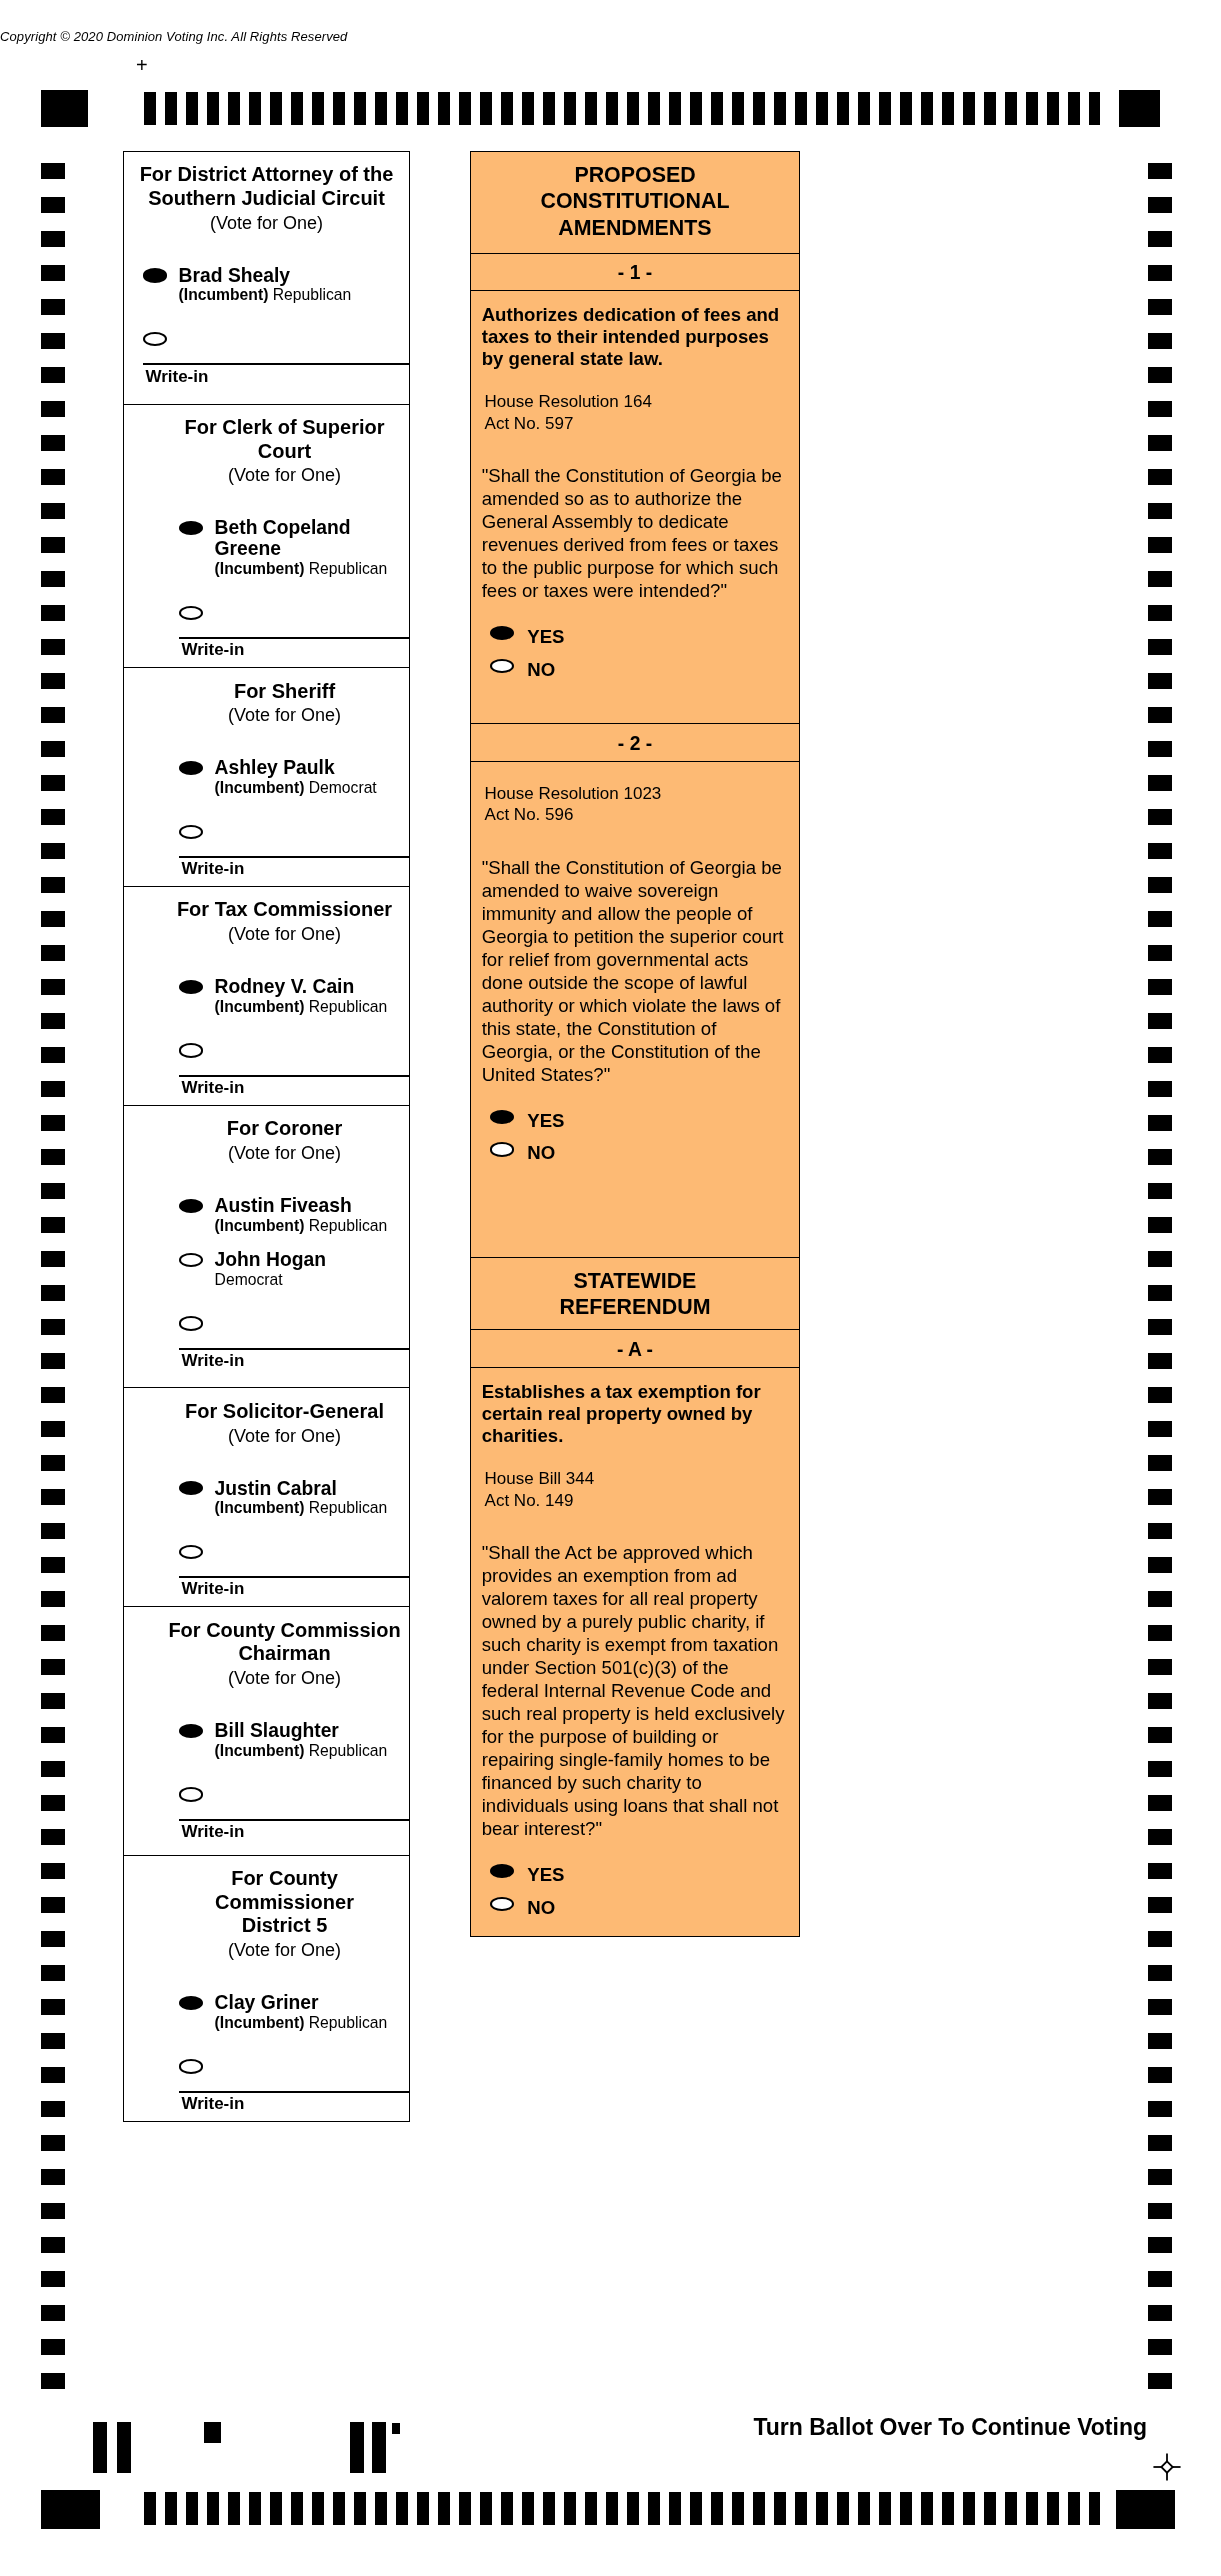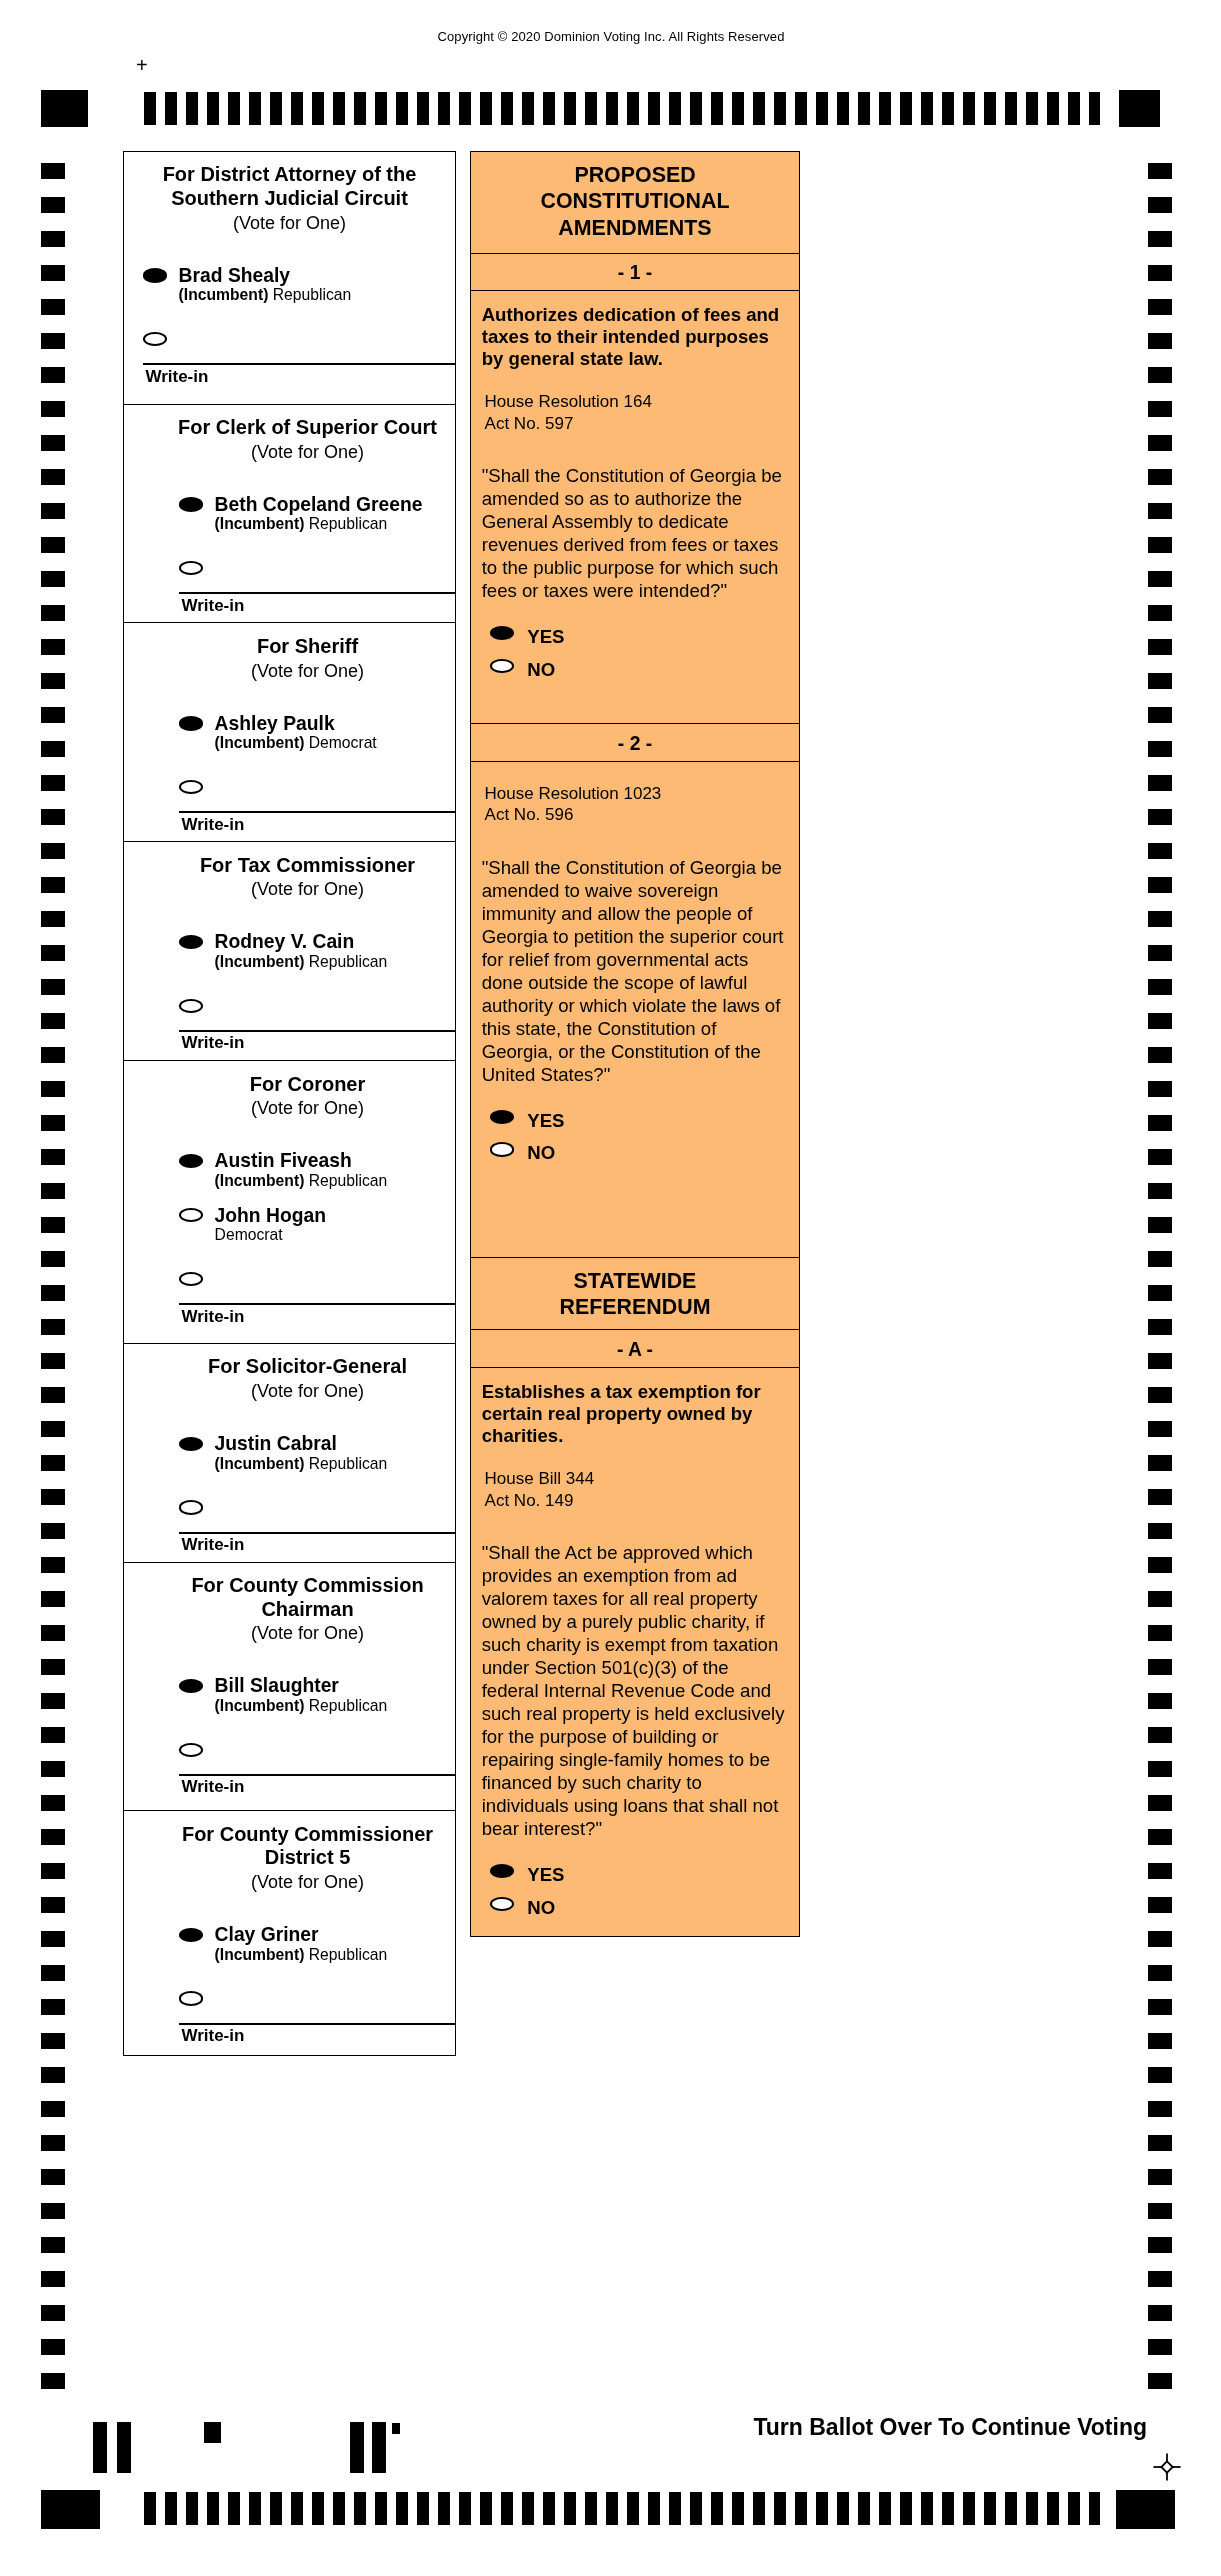--- a/index.html
+++ b/index.html
@@ -2,21 +2,21 @@
 <html style="font-size:11.4px"><head>
 <meta charset="utf-8">
 <style>
   * { margin:0; padding:0; box-sizing:border-box; }
   html,body { background:#888; }
   #ballot {
     position:relative; width:1222px; height:2576px; margin:0 auto;
     background:#ffffff; color:#000; overflow:hidden;
     font-family:"Liberation Sans","DejaVu Sans",sans-serif;
   }
-  .copyright { position:absolute; top:29px; left:0; right:0; text-align:center; font-size:13px; letter-spacing:0.1px; }
+  .copyright { position:absolute; top:29px; left:0; right:0; text-align:left; font-size:13px; letter-spacing:0.1px;font-style:italic; }
   .plus-mark { position:absolute; left:136px; top:54px; font-size:20px; font-weight:400; }
 
   
   .tm { position:absolute; background:#000; }
   .tm-top-left  { left:41px;  top:90px; width:47px; height:37px; }
   .tm-top-right { left:1119px; top:90px; width:41px; height:37px; }
   .tm-bot-left  { left:41px;  top:2490px; width:59px; height:39px; }
   .tm-bot-right { left:1116px; top:2490px; width:59px; height:39px; }
   .tm-top-bars, .tm-bot-bars {
     position:absolute; left:144px; width:956px; height:33px;
@@ -28,21 +28,21 @@
     position:absolute; top:163px; width:23.6px; height:2241px;
     background:repeating-linear-gradient(180deg,#000 0 16.4px,transparent 16.4px 34px);
   }
   .tm-left { left:41px; }
   .tm-right { left:1148px; }
 
   
   .idm { position:absolute; background:#000; }
 
   
-  .col-left  { position:absolute; left:123px; top:151px; width:333px; }
+  .col-left  { position:absolute; left:123px; top:151px; width:287px; }
   .col-right { position:absolute; left:470px; top:151px; width:330px; }
 
   .contest { border:1.4px solid #000; background:#fff; padding:8.6px 0 7.1px 0; }
   .contest + .contest { margin-top:-1.4px;padding-left:36px; }
   .contest-title { font-weight:bold; font-size:20px; line-height:23.6px; text-align:center; white-space:pre-line; padding:2.9px 7.1px 0; }
   .contest-instruction { font-size:18px; text-align:center; margin-top:2.1px; }
   .candidate { display:flex; align-items:flex-start; margin-top:31px; padding-left:18.6px; }
   .candidate.second { margin-top:14px; }
   .oval { display:inline-block; width:24px; height:14.3px; border:2.1px solid #000; border-radius:12px / 7.1px; flex:none; background:#fff; }
   .oval.filled { background:#000; }

